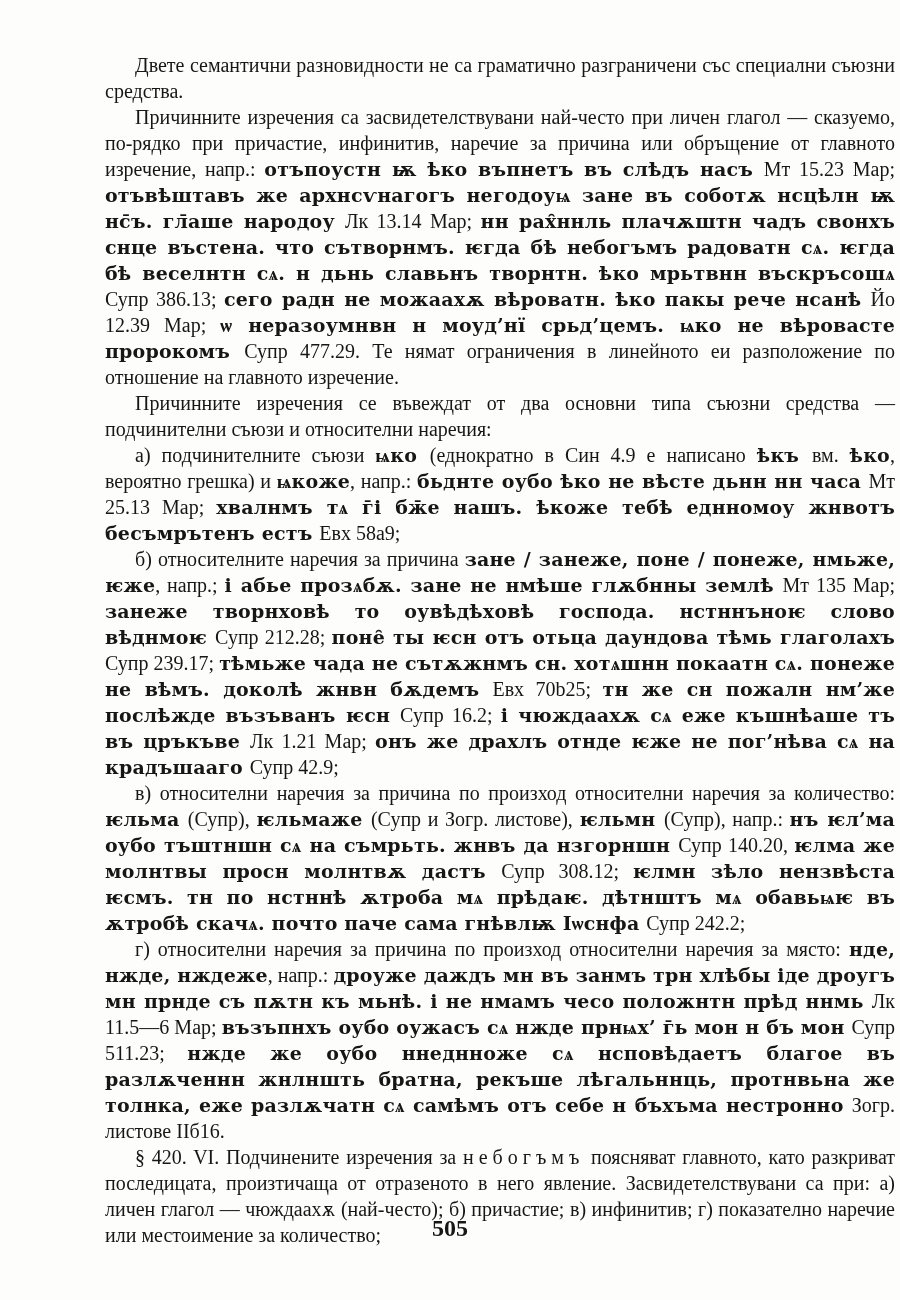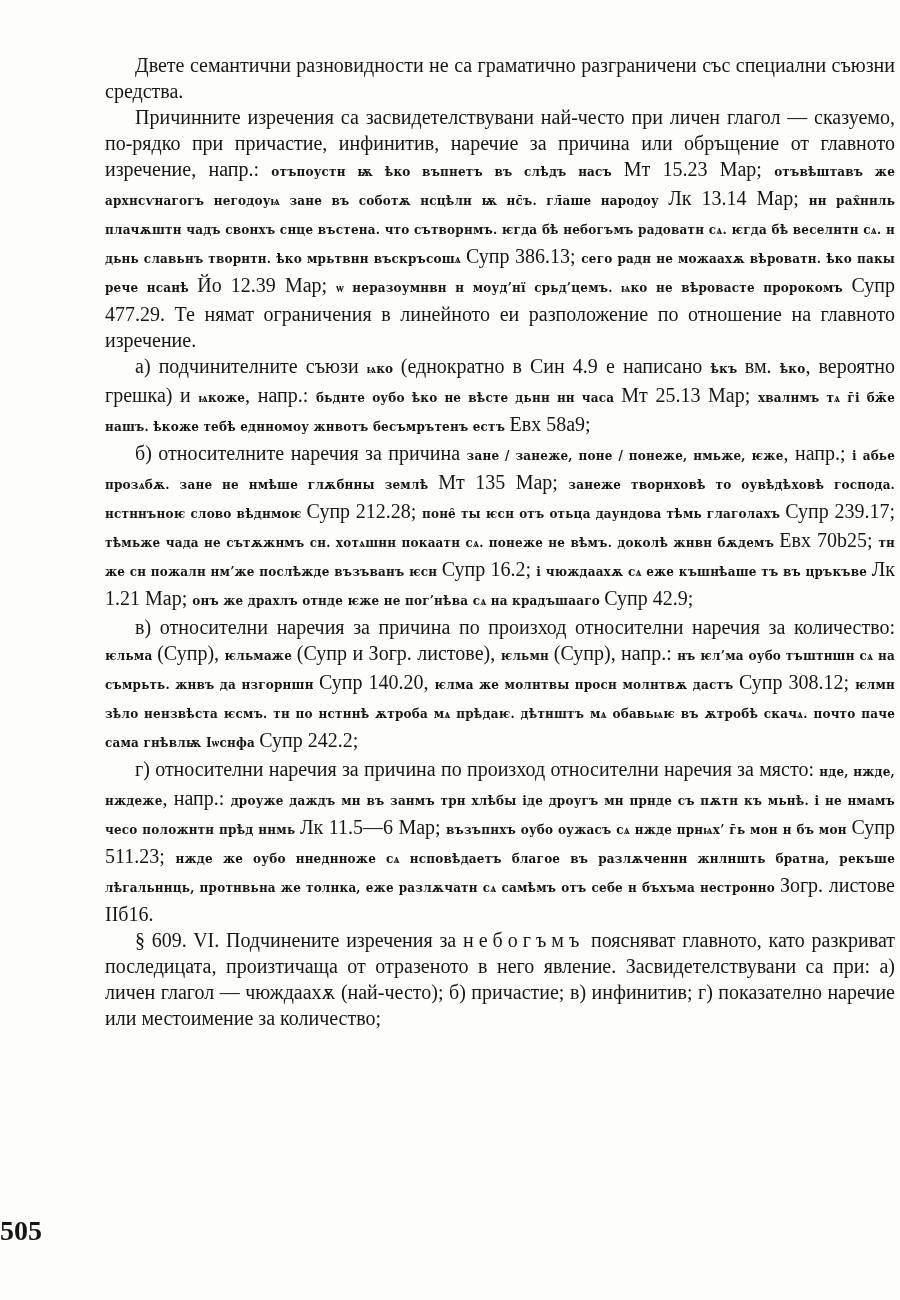--- a/index.html
+++ b/index.html
@@ -29,43 +29,45 @@
   .text-block p {
     margin: 0;
     text-indent: 30px;
   }
   .normal {
     font-family: "Liberation Serif", serif;
   }
   .ocs {
     font-family: "DejaVu Serif", serif;
     font-weight: 700;
-    font-size: 12px;
+    font-size: 19px;
     letter-spacing: 0.2px;
   }
   .spaced {
     letter-spacing: 5px;
   }
   .page-number {
     position: absolute;
     top: 1215px;
     left: 0;
     width: 100%;
+    text-align: center;
     font-family: "Liberation Serif", serif;
     font-weight: 700;
-    font-size: 28px;
+    font-size: 24px;
   }
 </style>
 </head>
 <body>
 
 <div class="page">
   <div class="text-block">
       <p><span class="normal">Двете семантични разновидности не са граматично разграничени със специални съюзни средства.</span></p>
       <p><span class="normal">Причинните изречения са засвидетелствувани най-често при личен глагол — сказуемо, по-рядко при причастие, инфинитив, наречие за причина или обръщение от главното изречение, напр.: </span><span class="ocs">отъпоустн ѭ ѣко въпнетъ въ слѣдъ насъ </span><span class="normal">Мт 15.23 Мар; </span><span class="ocs">отъвѣштавъ же архнсѵнагогъ негодоуѩ зане въ соботѫ нсцѣлн ѭ нс̄ъ. гл̄аше народоу </span><span class="normal">Лк 13.14 Мар; </span><span class="ocs">нн рах̑ннль плачѫштн чадъ свонхъ снце въстена. что сътворнмъ. ѥгда бѣ небогъмъ радоватн сѧ. ѥгда бѣ веселнтн сѧ. н дьнь славьнъ творнтн. ѣко мрьтвнн въскръсошѧ </span><span class="normal">Супр 386.13; </span><span class="ocs">сего радн не можаахѫ вѣроватн. ѣко пакы рече нсанѣ </span><span class="normal">Йо 12.39 Мар; </span><span class="ocs">ѡ неразоумнвн н моуд’нї срьд’цемъ. ѩко не вѣровасте пророкомъ </span><span class="normal">Супр 477.29. Те нямат ограничения в линейното еи разположение по отношение на главното изречение.</span></p>
+      <p><span class="normal">Причинните изречения се въвеждат от два основни типа съюзни средства — подчинителни съюзи и относителни наречия:</span></p>
       <p><span class="normal">а) подчинителните съюзи </span><span class="ocs">ѩко </span><span class="normal">(еднократно в Син 4.9 е написано </span><span class="ocs">ѣкъ </span><span class="normal">вм. </span><span class="ocs">ѣко</span><span class="normal">, вероятно грешка) и </span><span class="ocs">ѩкоже</span><span class="normal">, напр.: </span><span class="ocs">бьднте оубо ѣко не вѣсте дьнн нн часа </span><span class="normal">Мт 25.13 Мар; </span><span class="ocs">хвалнмъ тѧ г̄і бж̄е нашъ. ѣкоже тебѣ еднномоу жнвотъ бесъмрътенъ естъ </span><span class="normal">Евх 58а9;</span></p>
       <p><span class="normal">б) относителните наречия за причина </span><span class="ocs">зане / занеже, поне / понеже, нмьже, ѥже</span><span class="normal">, напр.; </span><span class="ocs">і абье прозѧбѫ. зане не нмѣше глѫбнны землѣ </span><span class="normal">Мт 135 Мар; </span><span class="ocs">занеже творнховѣ то оувѣдѣховѣ господа. нстннъноѥ слово вѣднмоѥ </span><span class="normal">Супр 212.28; </span><span class="ocs">поне̑ ты ѥсн отъ отьца даундова тѣмь глаголахъ </span><span class="normal">Супр 239.17; </span><span class="ocs">тѣмьже чада не сътѫжнмъ сн. хотѧшнн покаатн сѧ. понеже не вѣмъ. доколѣ жнвн бѫдемъ </span><span class="normal">Евх 70b25; </span><span class="ocs">тн же сн пожалн нм’же послѣжде възъванъ ѥсн </span><span class="normal">Супр 16.2; </span><span class="ocs">і чюждаахѫ сѧ еже къшнѣаше тъ въ цръкъве </span><span class="normal">Лк 1.21 Мар; </span><span class="ocs">онъ же драхлъ отнде ѥже не пог’нѣва сѧ на крадъшааго </span><span class="normal">Супр 42.9;</span></p>
       <p><span class="normal">в) относителни наречия за причина по произход относителни наречия за количество: </span><span class="ocs">ѥльма </span><span class="normal">(Супр), </span><span class="ocs">ѥльмаже </span><span class="normal">(Супр и Зогр. листове), </span><span class="ocs">ѥльмн </span><span class="normal">(Супр), напр.: </span><span class="ocs">нъ ѥл’ма оубо тъштншн сѧ на съмрьть. жнвъ да нзгорншн </span><span class="normal">Супр 140.20, </span><span class="ocs">ѥлма же молнтвы просн молнтвѫ дастъ </span><span class="normal">Супр 308.12; </span><span class="ocs">ѥлмн зѣло нензвѣста ѥсмъ. тн по нстннѣ ѫтроба мѧ прѣдаѥ. дѣтнштъ мѧ обавьѩѥ въ ѫтробѣ скачѧ. почто паче сама гнѣвлѭ Іѡснфа </span><span class="normal">Супр 242.2;</span></p>
       <p><span class="normal">г) относителни наречия за причина по произход относителни наречия за място: </span><span class="ocs">нде, нжде, нждеже</span><span class="normal">, напр.: </span><span class="ocs">дроуже даждъ мн въ занмъ трн хлѣбы іде дроугъ мн прнде съ пѫтн къ мьнѣ. і не нмамъ чесо положнтн прѣд ннмь </span><span class="normal">Лк 11.5—6 Мар; </span><span class="ocs">възъпнхъ оубо оужасъ сѧ нжде прнѩх’ г̄ь мон н бъ мон </span><span class="normal">Супр 511.23; </span><span class="ocs">нжде же оубо ннеднноже сѧ нсповѣдаетъ благое въ разлѫченнн жнлншть братна, рекъше лѣгальннць, протнвьна же толнка, еже разлѫчатн сѧ самѣмъ отъ себе н бъхъма нестронно </span><span class="normal">Зогр. листове IIб16.</span></p>
-      <p><span class="normal">§ 609. VI. Подчинените изречения за </span><span class="spaced">небогъмъ</span><span class="normal"> поясняват главното, като разкриват последицата, произтичаща от отразеното в него явление. Засвидетелствувани са при: а) личен глагол — чюждаахѫ (най-често); б) причастие; в) инфинитив; г) показателно наречие или местоимение за количество;</span></p>
+      <p><span class="normal">§ 420. VI. Подчинените изречения за </span><span class="spaced">небогъмъ</span><span class="normal"> поясняват главното, като разкриват последицата, произтичаща от отразеното в него явление. Засвидетелствувани са при: а) личен глагол — чюждаахѫ (най-често); б) причастие; в) инфинитив; г) показателно наречие или местоимение за количество;</span></p>
     </div>
   <div class="page-number">505</div>
 </div>
 
 </body></html>

